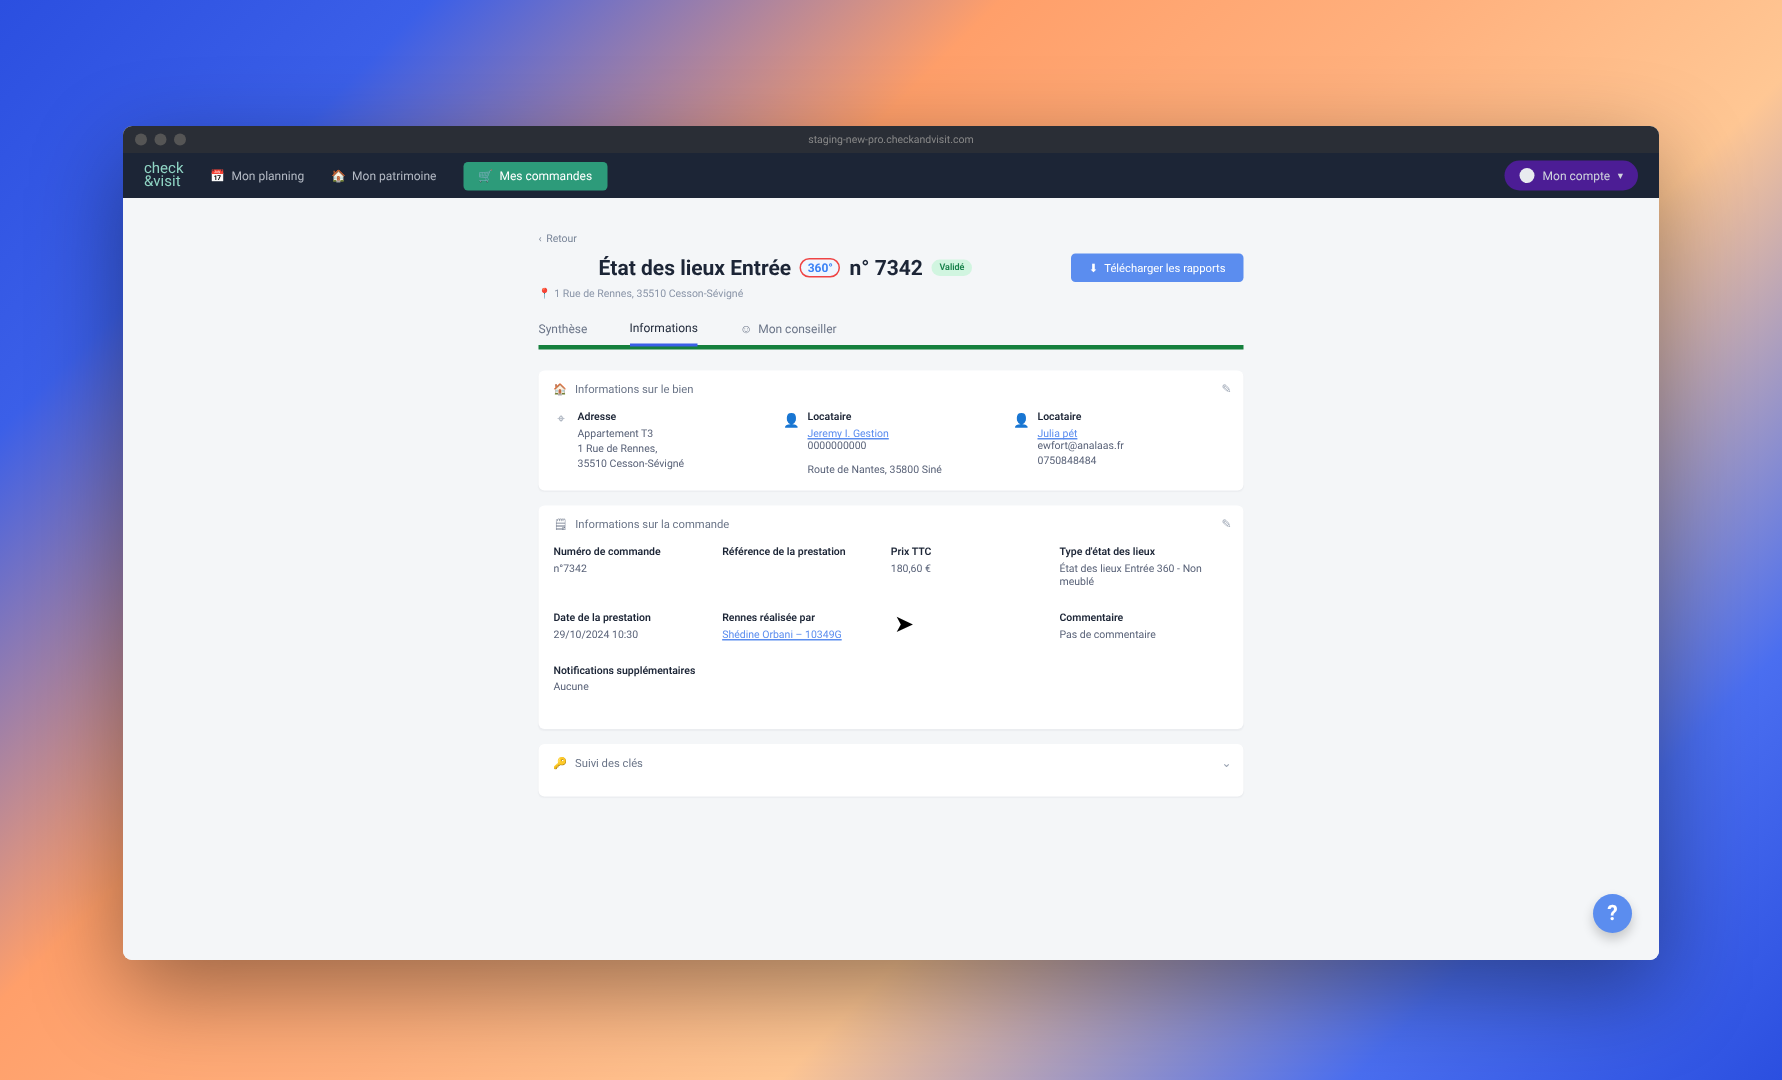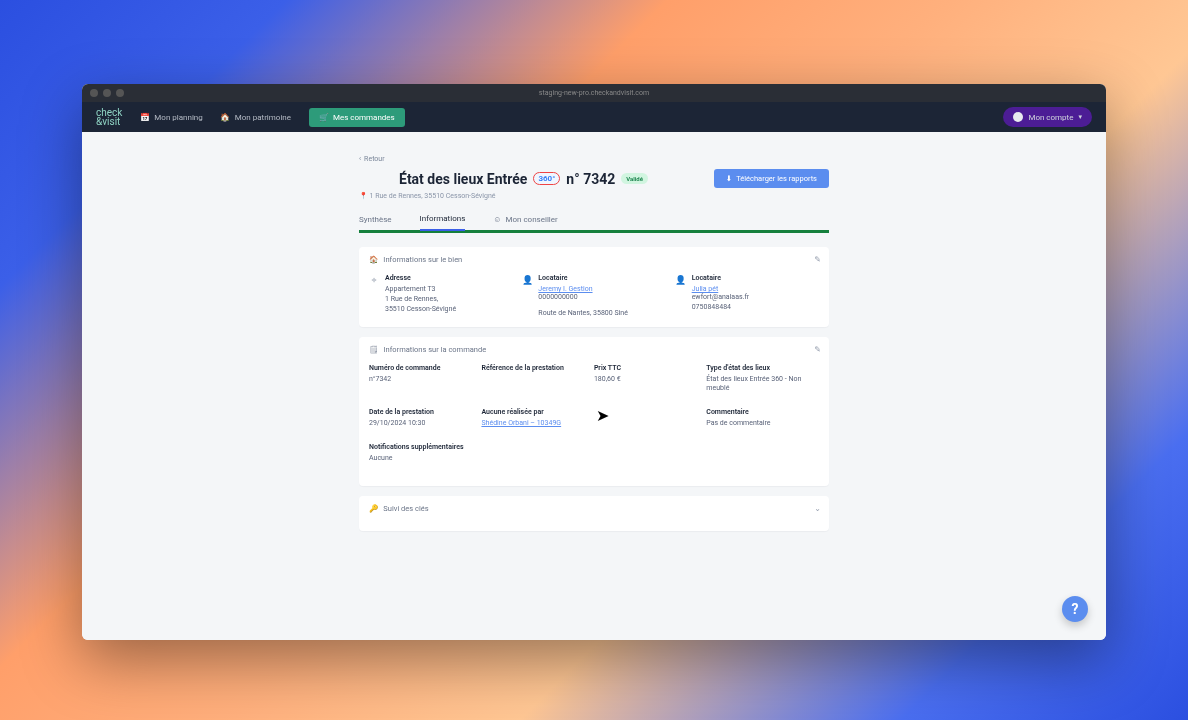--- a/index.html
+++ b/index.html
@@ -203,21 +203,21 @@
               <div class="val">État des lieux Entrée 360 - Non meublé</div>
             </div>
           </div>
 
           <div class="row4">
             <div>
               <div class="lbl">Date de la prestation</div>
               <div class="val">29/10/2024 10:30</div>
             </div>
             <div>
-              <div class="lbl">Aucune réalisée par</div>
+              <div class="lbl">Rennes réalisée par</div>
               <div class="val-link">Shédine Orbani – 10349G</div>
             </div>
             <div></div>
             <div>
               <div class="lbl">Commentaire</div>
               <div class="val">Pas de commentaire</div>
             </div>
           </div>
 
           <div class="row4">

